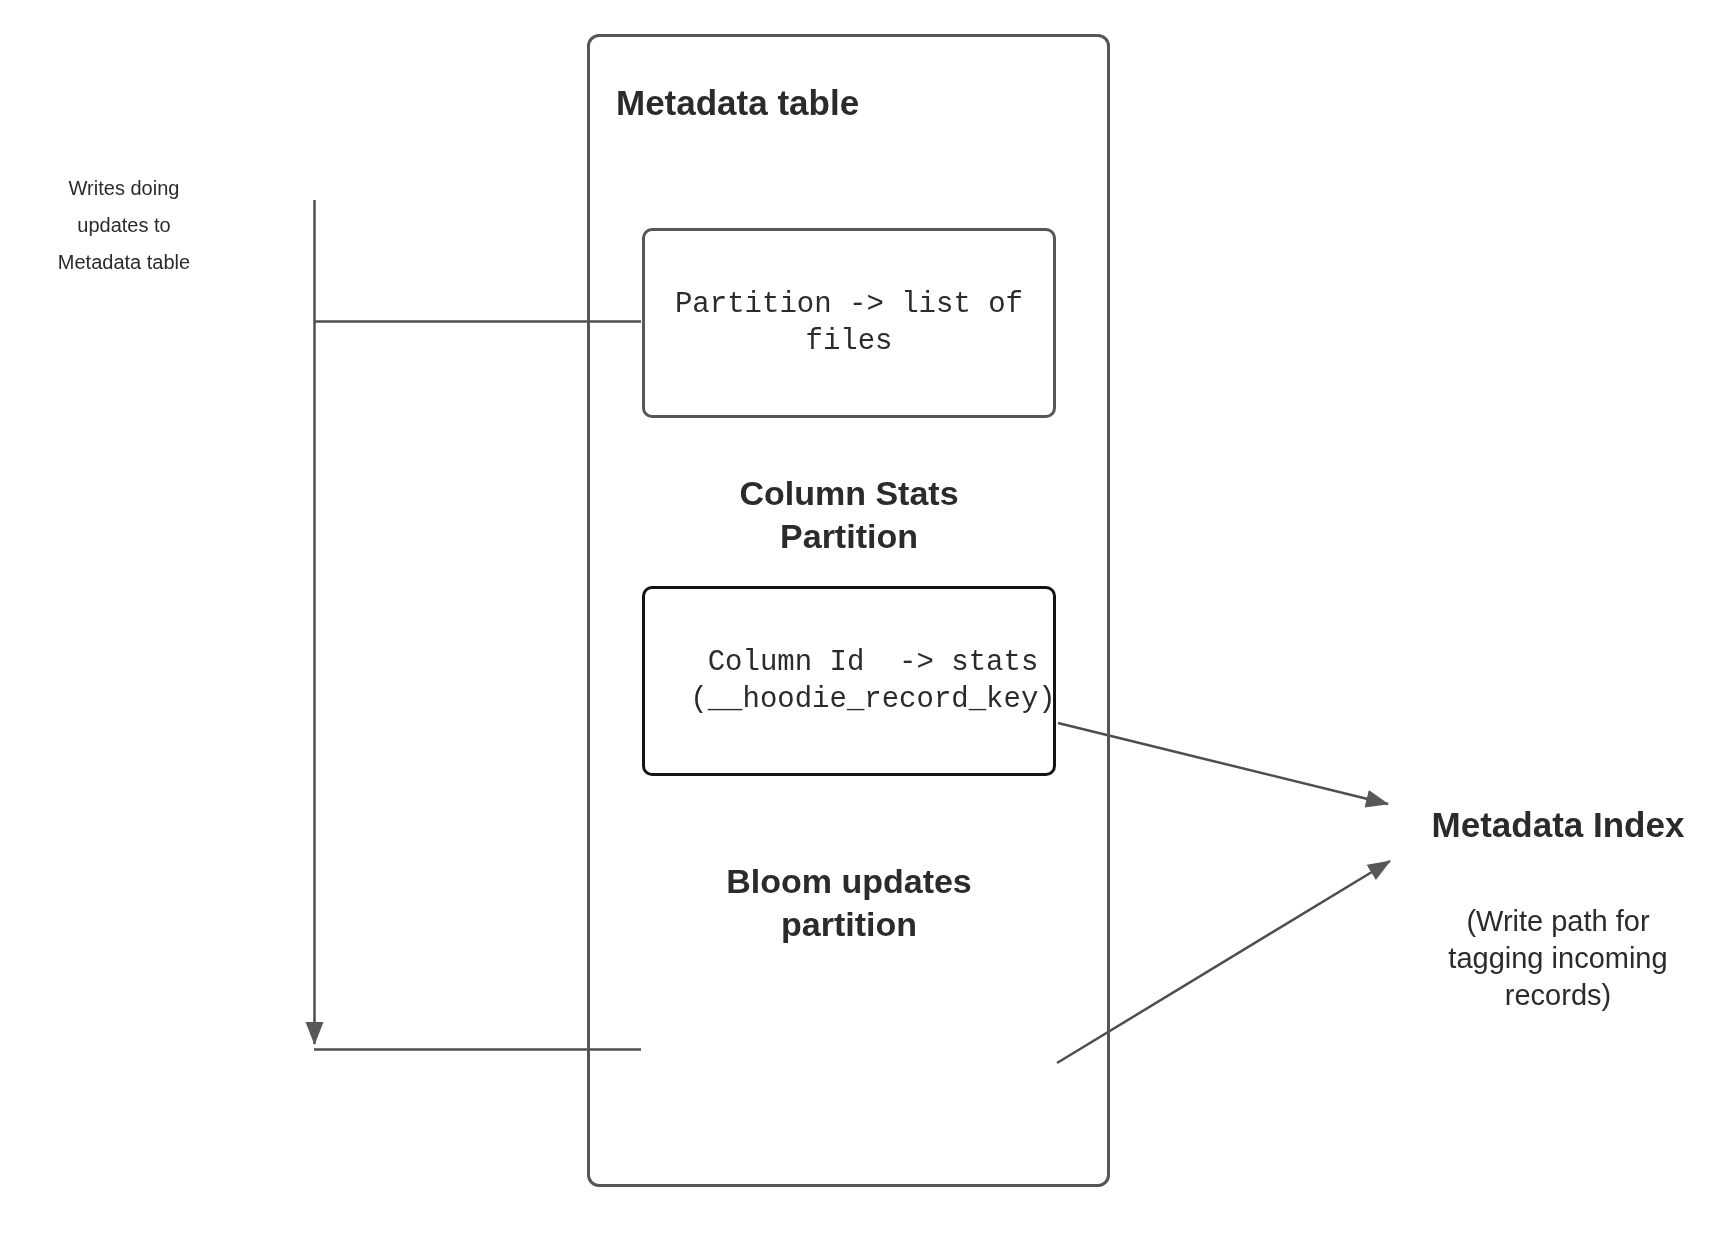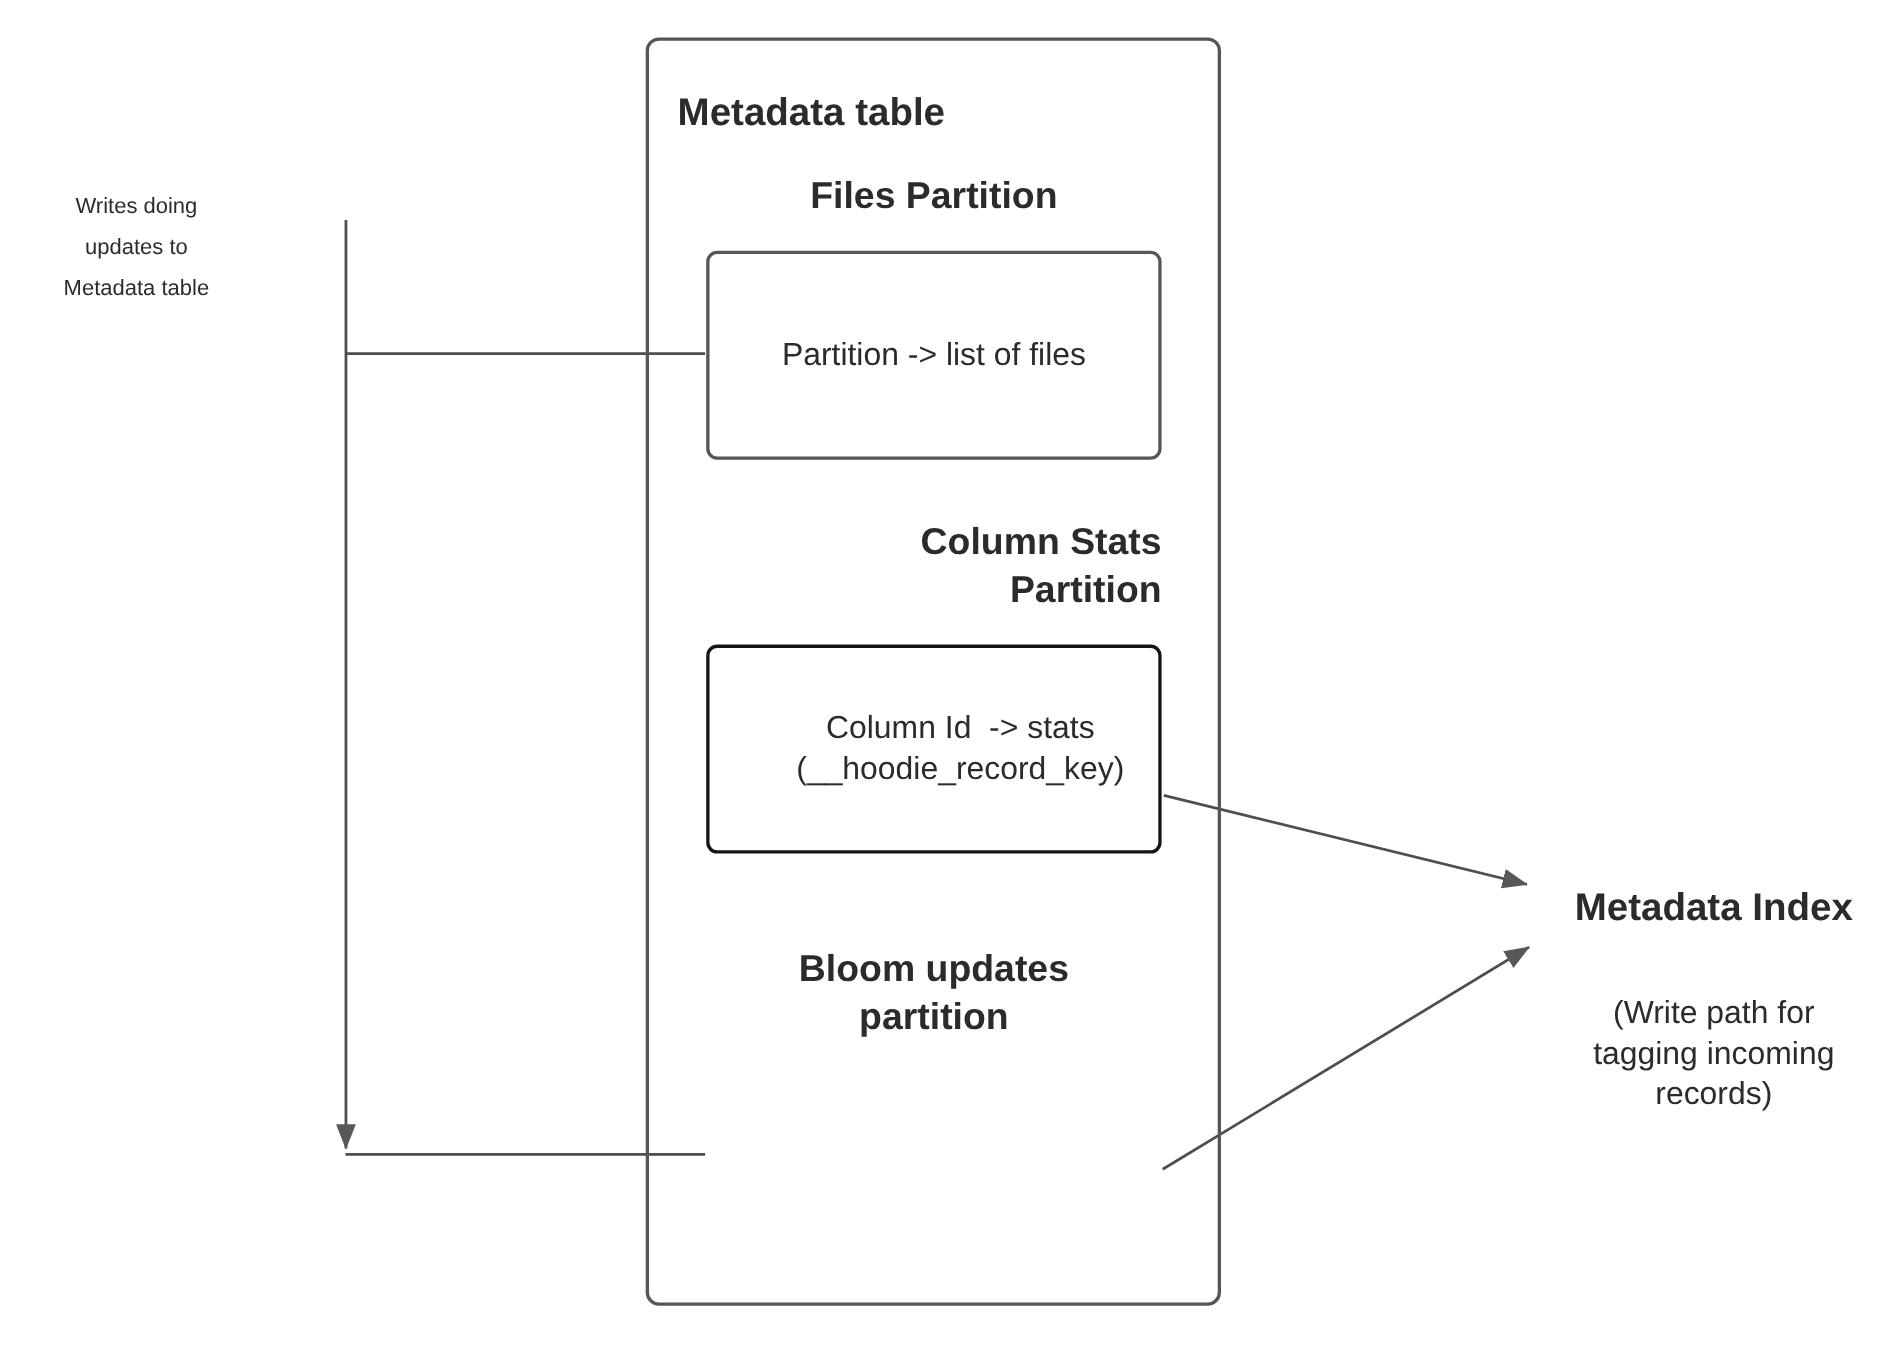--- a/index.html
+++ b/index.html
@@ -51,37 +51,38 @@
   .partition-heading {
     position: absolute;
     left: 52px;
     width: 414px;
     text-align: center;
     font-size: 34px;
     font-weight: bold;
     line-height: 43px;
   }
   .heading-files  { top: 120px; }
-  .heading-column { top: 435px; text-align: right; }
+  .heading-column { top: 435px; }
   .heading-bloom  { top: 823px; }
 
   .partition-box {
     position: absolute;
     left: 52px;
     width: 414px;
     height: 190px;
     border: 3px solid #54565a;
     border-radius: 10px;
     box-sizing: border-box;
     display: flex;
     align-items: center;
     justify-content: center;
     text-align: center;
     font-size: 29px;
     line-height: 37px;
+    font-family: Liberation Mono, monospace;
   }
   .box-files  { top: 191px; }
   .box-column { top: 549px; border-color: #141414; padding-left: 48px; }
   .box-bloom  { top: 934px; }
 
   
   .index-block {
     position: absolute;
     left: 1408px;
     top: 804px;
@@ -132,21 +133,20 @@
     <line x1="1057" y1="1063" x2="1390" y2="861" stroke="#4e4e4e" stroke-width="2.5" marker-end="url(#arrow)"></line>
   </svg>
 
   <div class="left-note pre">Writes doing
 updates to
 Metadata table</div>
 
   <div class="outer-box">
     <div class="table-title">Metadata table</div>
 
-    <div class="partition-heading heading-files pre">Files Partition</div>
     <div class="partition-box box-files">
       <span class="pre">Partition -&gt; list of files</span>
     </div>
 
     <div class="partition-heading heading-column pre">Column Stats
 Partition</div>
     <div class="partition-box box-column">
       <span class="pre">Column Id  -&gt; stats
 (__hoodie_record_key)</span>
     </div>

